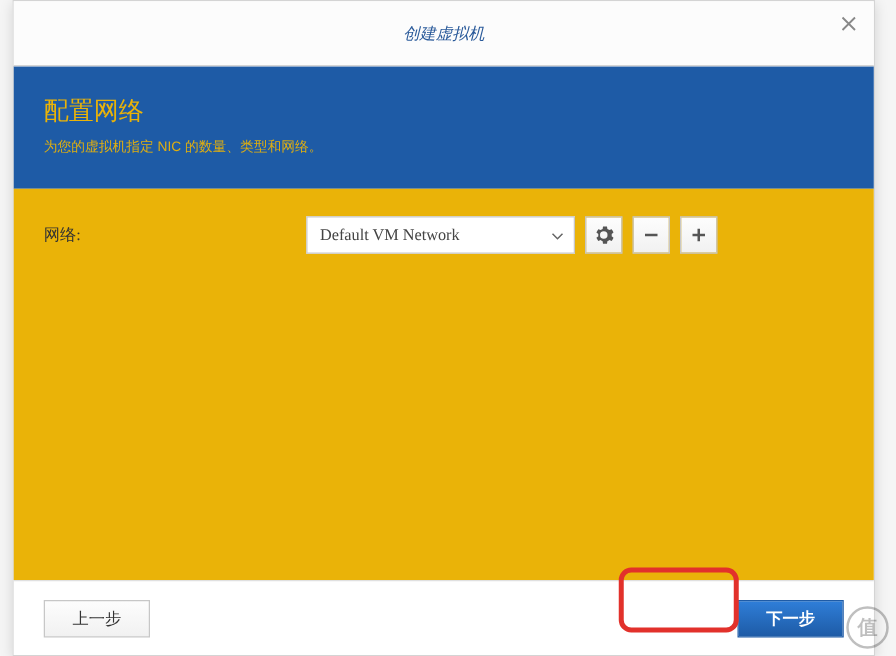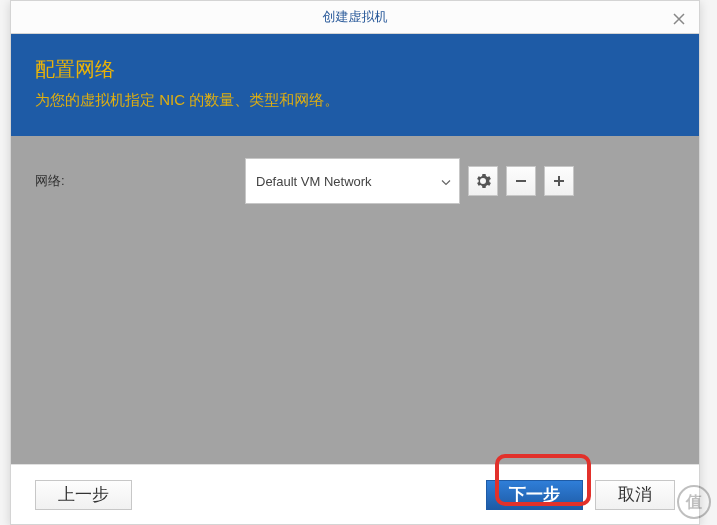--- a/index.html
+++ b/index.html
@@ -18,29 +18,30 @@
       top: 0;
       width: 690px;
       height: 525px;
       background: #fff;
       border: 1px solid #d4d4d4;
       box-shadow: 0 2px 10px rgba(0,0,0,0.15);
       display: flex;
       flex-direction: column;
     }
     .titlebar {
-      height: 33px;
+      height: 52px;
       border-bottom: 1px solid #d4d4d4;
       display: flex;
       align-items: center;
       justify-content: center;
       position: relative;
       background: #fcfcfc;
       color: #3a5d8f;
       font-size: 13px;
+      font-style: italic;
     }
     .title-text { font-weight: normal; color: #2a5a9a; }
     .close-btn {
       position: absolute;
       right: 0;
       top: 0;
       width: 40px;
       height: 36px;
       display: flex;
       align-items: center;
@@ -48,40 +49,41 @@
       color: #888;
       cursor: pointer;
       font-size: 16px;
     }
     .banner {
       background: #1e5ba6;
       color: #eab308;
       padding: 22px 24px 26px 24px;
     }
     .banner h1 { font-size: 20px; font-weight: normal; margin-bottom: 8px; }
-    .banner p { font-size: 15px; opacity: 0.95; }
+    .banner p { font-size: 11px; opacity: 0.95; }
     .content {
       flex: 1;
       padding: 22px 24px;
-      background: #a3a3a3;
+      background: #eab308;
+      font-family: Liberation Serif, serif;
     }
     .form-row {
       display: flex;
       align-items: center;
       gap: 0;
     }
     .form-label {
       width: 210px;
       color: #333;
       font-size: 13px;
     }
     .select-wrap {
       position: relative;
       width: 215px;
-      height: 46px;
+      height: 30px;
       border: 1px solid #c7c7c7;
       background: #fff;
       display: flex;
       align-items: center;
       padding: 0 28px 0 10px;
       cursor: pointer;
       color: #444;
     }
     .select-caret {
       position: absolute;
@@ -109,21 +111,21 @@
       align-items: center;
       padding: 0 24px;
       background: #fff;
     }
     .btn {
       height: 30px;
       padding: 0 22px;
       border: 1px solid #c7c7c7;
       background: linear-gradient(#fdfdfd,#f1f1f1);
       color: #333;
-      font-size: 17px;
+      font-size: 13px;
       cursor: pointer;
       display: inline-flex;
       align-items: center;
       justify-content: center;
     }
     .btn-primary {
       background: linear-gradient(#2f7ed8,#1e5ba6);
       border-color: #1e5ba6;
       color: #fff;
       font-weight: bold;
@@ -210,21 +212,20 @@
           </svg>
       </div>
     </div>
   </div>
 
   <div class="footer">
     <button class="btn">上一步</button>
     <div class="footer-spacer"></div>
     <div class="footer-right">
       <button class="btn btn-primary">下一步</button>
-      <button class="btn">取消</button>
     </div>
   </div>
 
 </div>
 
 <div class="highlight-ring" style="left:495px; top:454px; width:96px; height:52px;"></div>
 
 <div class="watermark">
   <div class="watermark-badge">值</div>
 </div>

